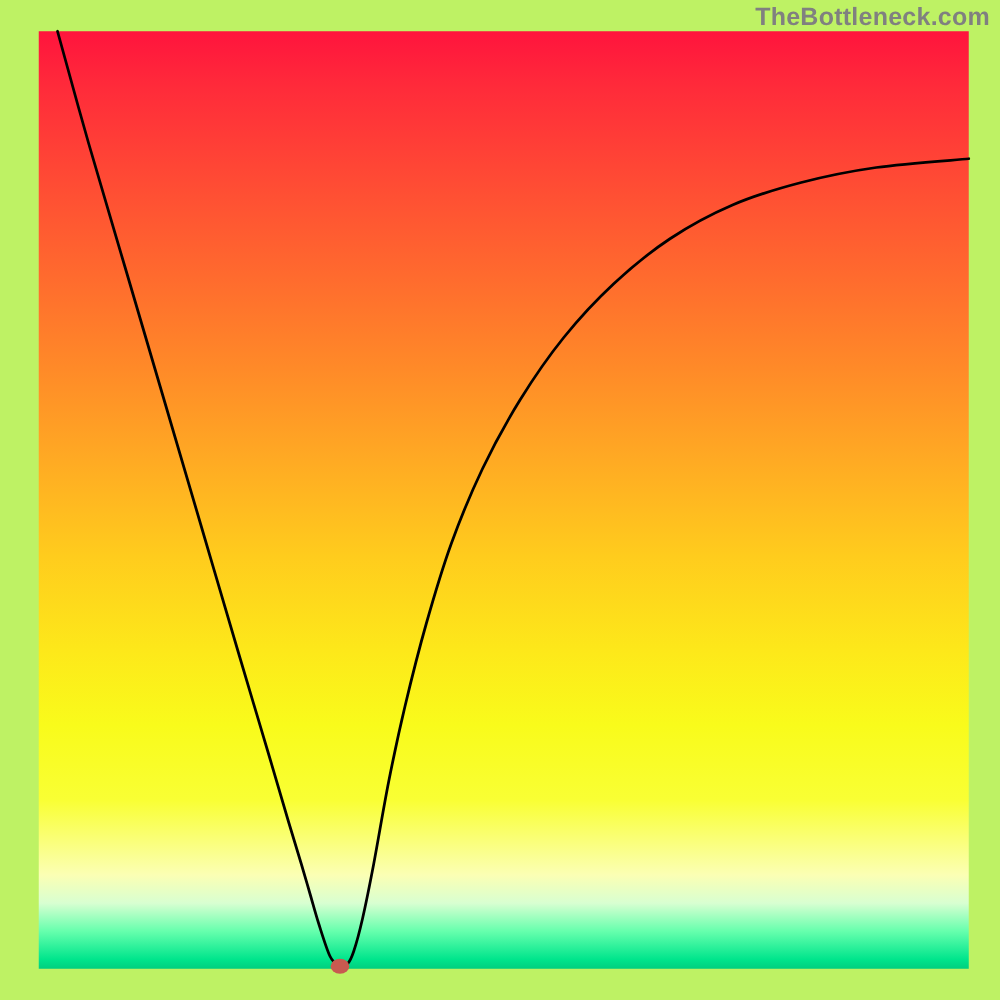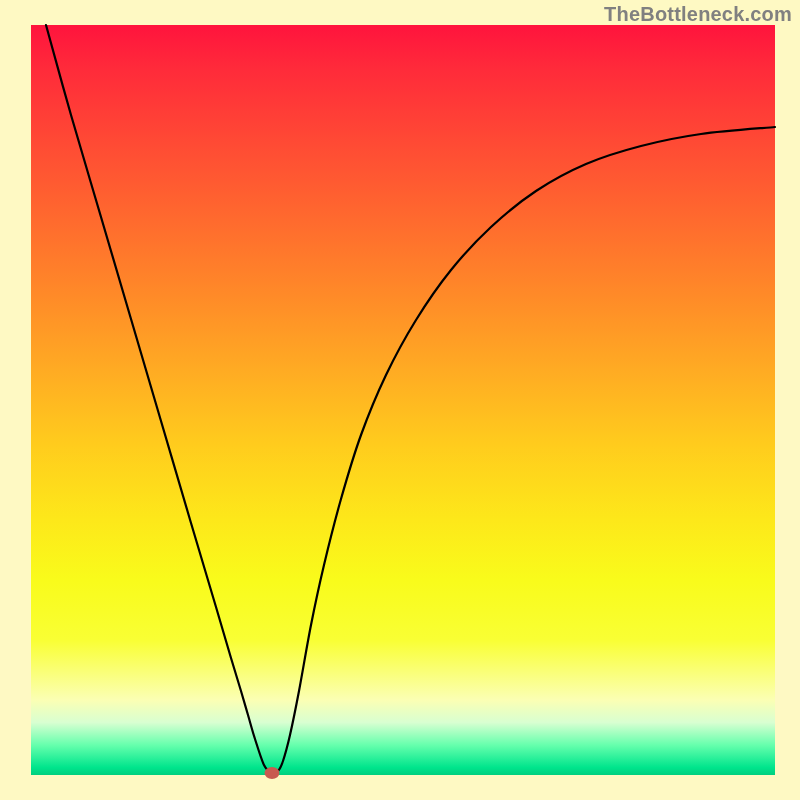--- a/index.html
+++ b/index.html
@@ -9,21 +9,21 @@
     height: 800px;
     background: #000;
     overflow: hidden;
   }
   .frame {
     position: absolute;
     left: 0;
     top: 0;
     width: 800px;
     height: 800px;
-    background: #fef9c3;
+    background: #bef264;
   }
   .plot-area {
     position: absolute;
     left: 31px;
     top: 25px;
     width: 744px;
     height: 750px;
     
     background: linear-gradient(
       to bottom,

